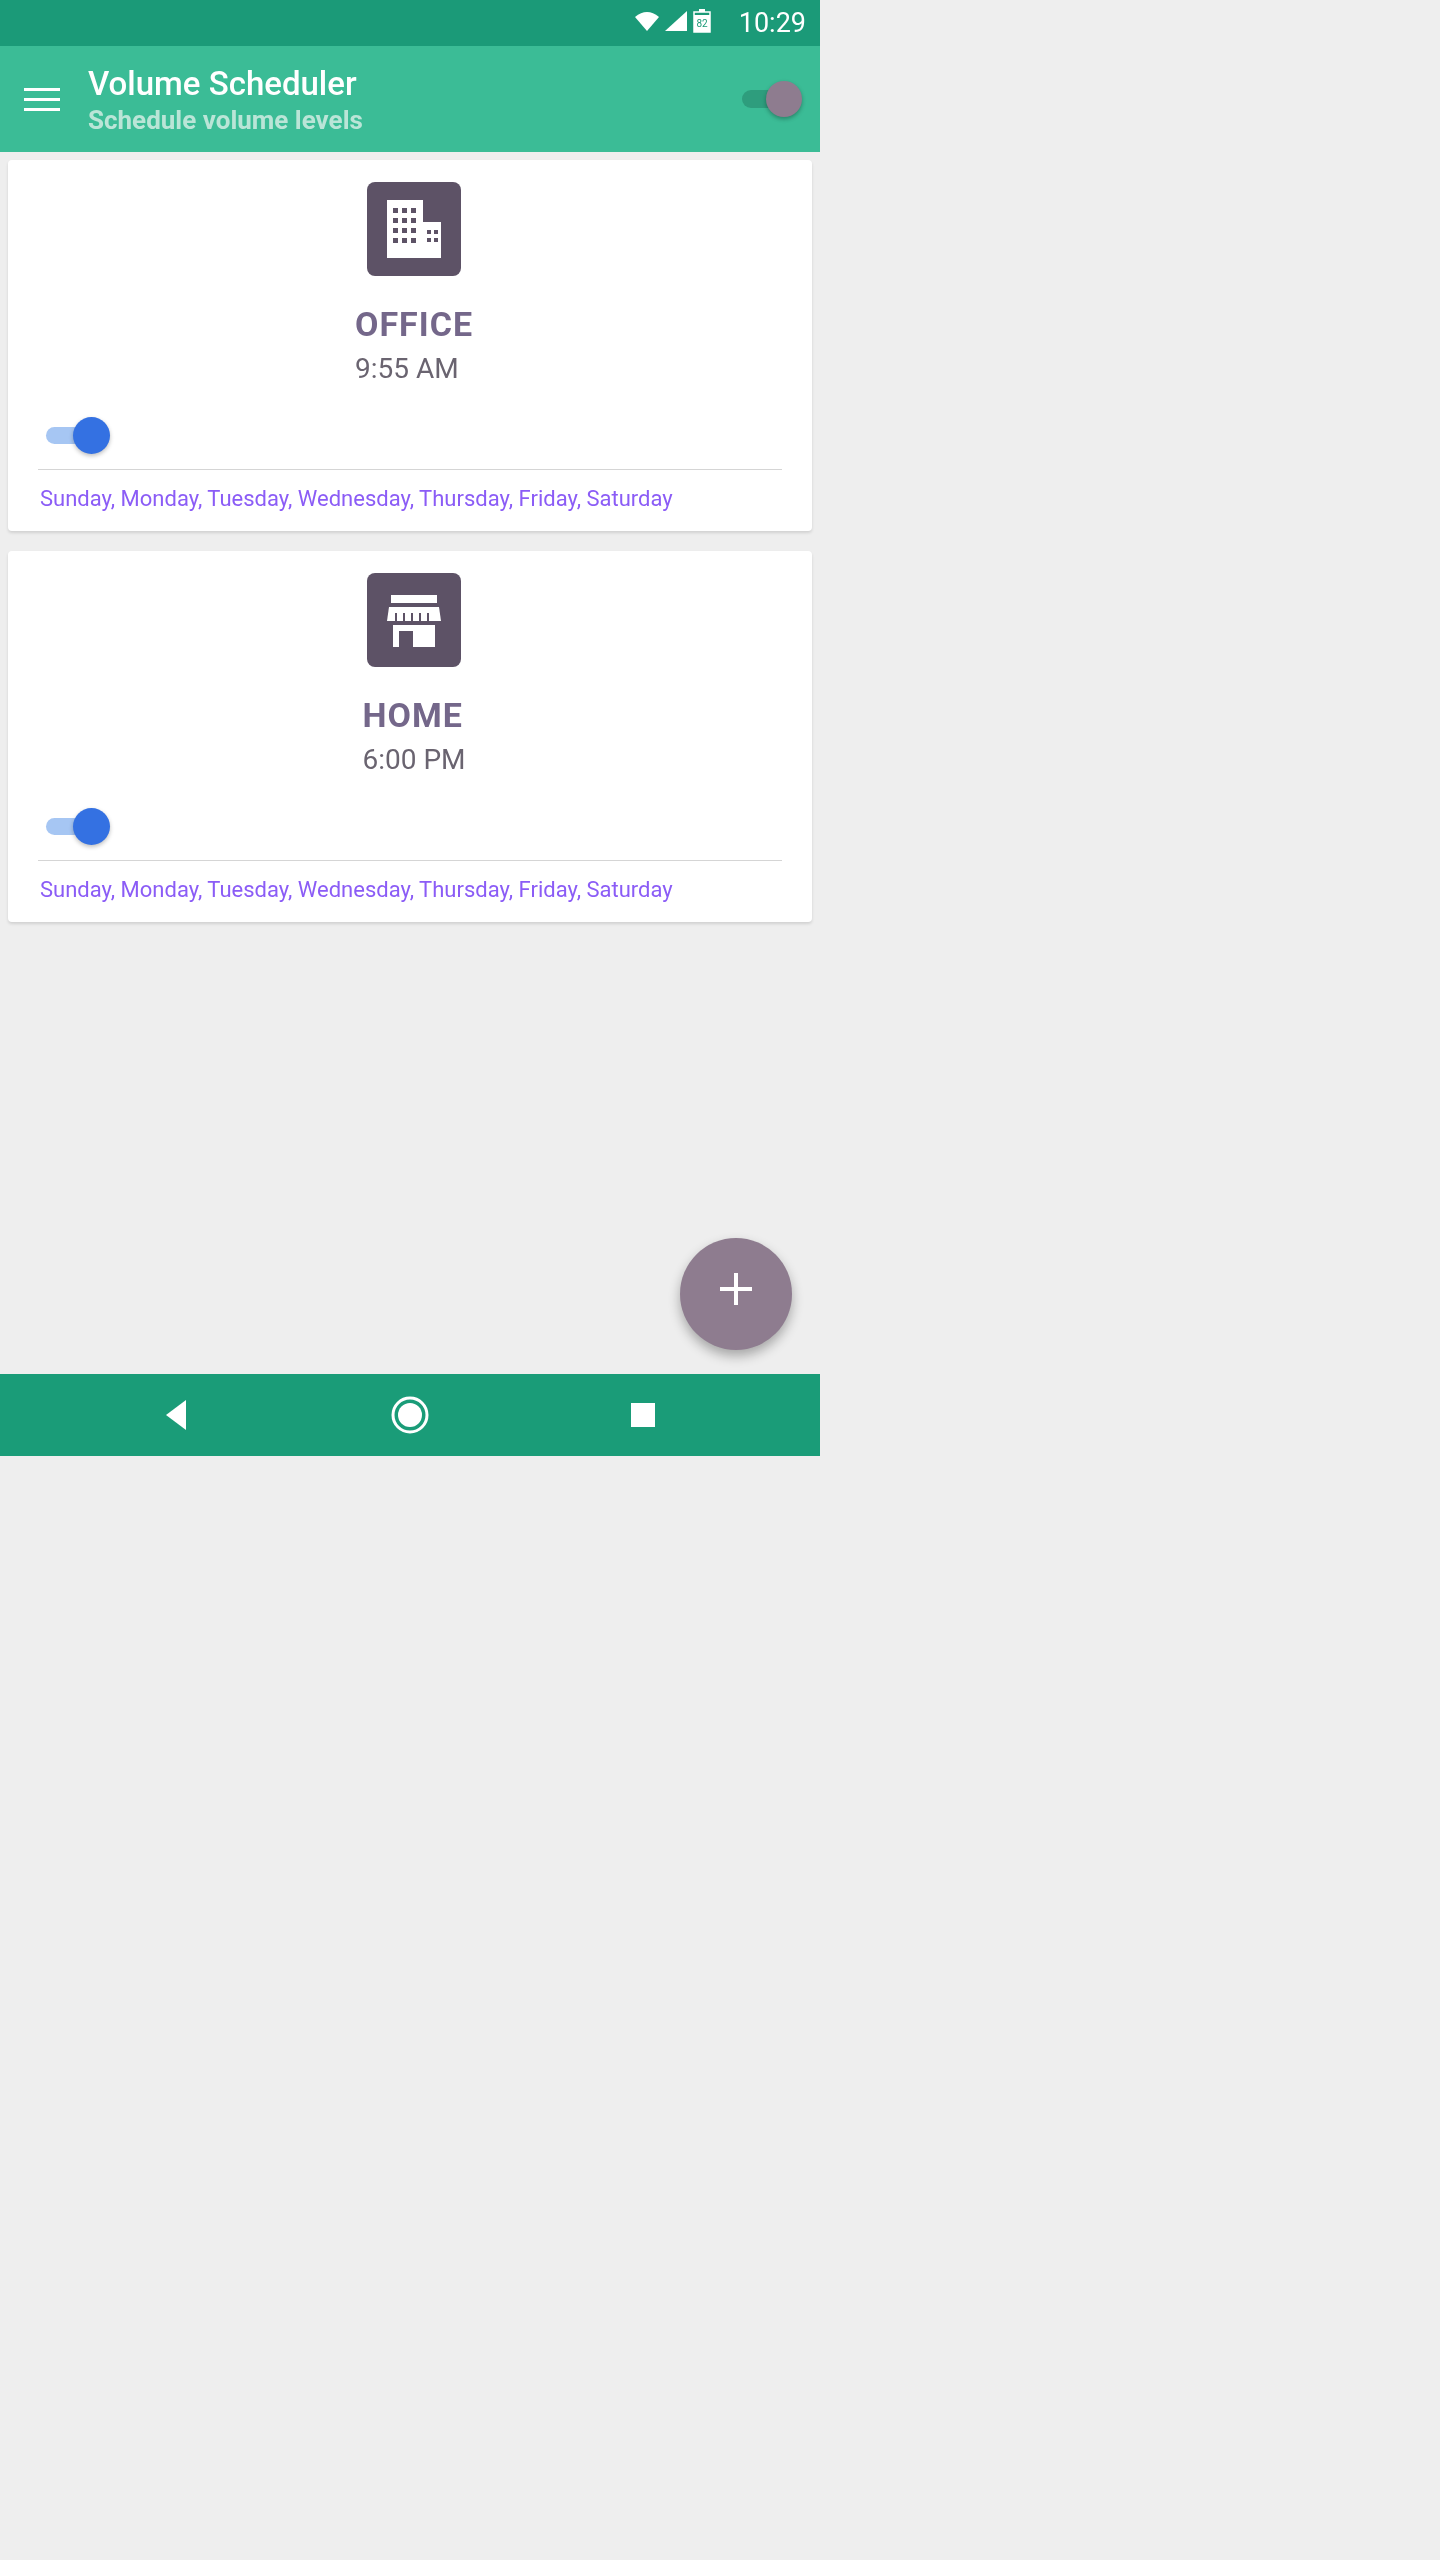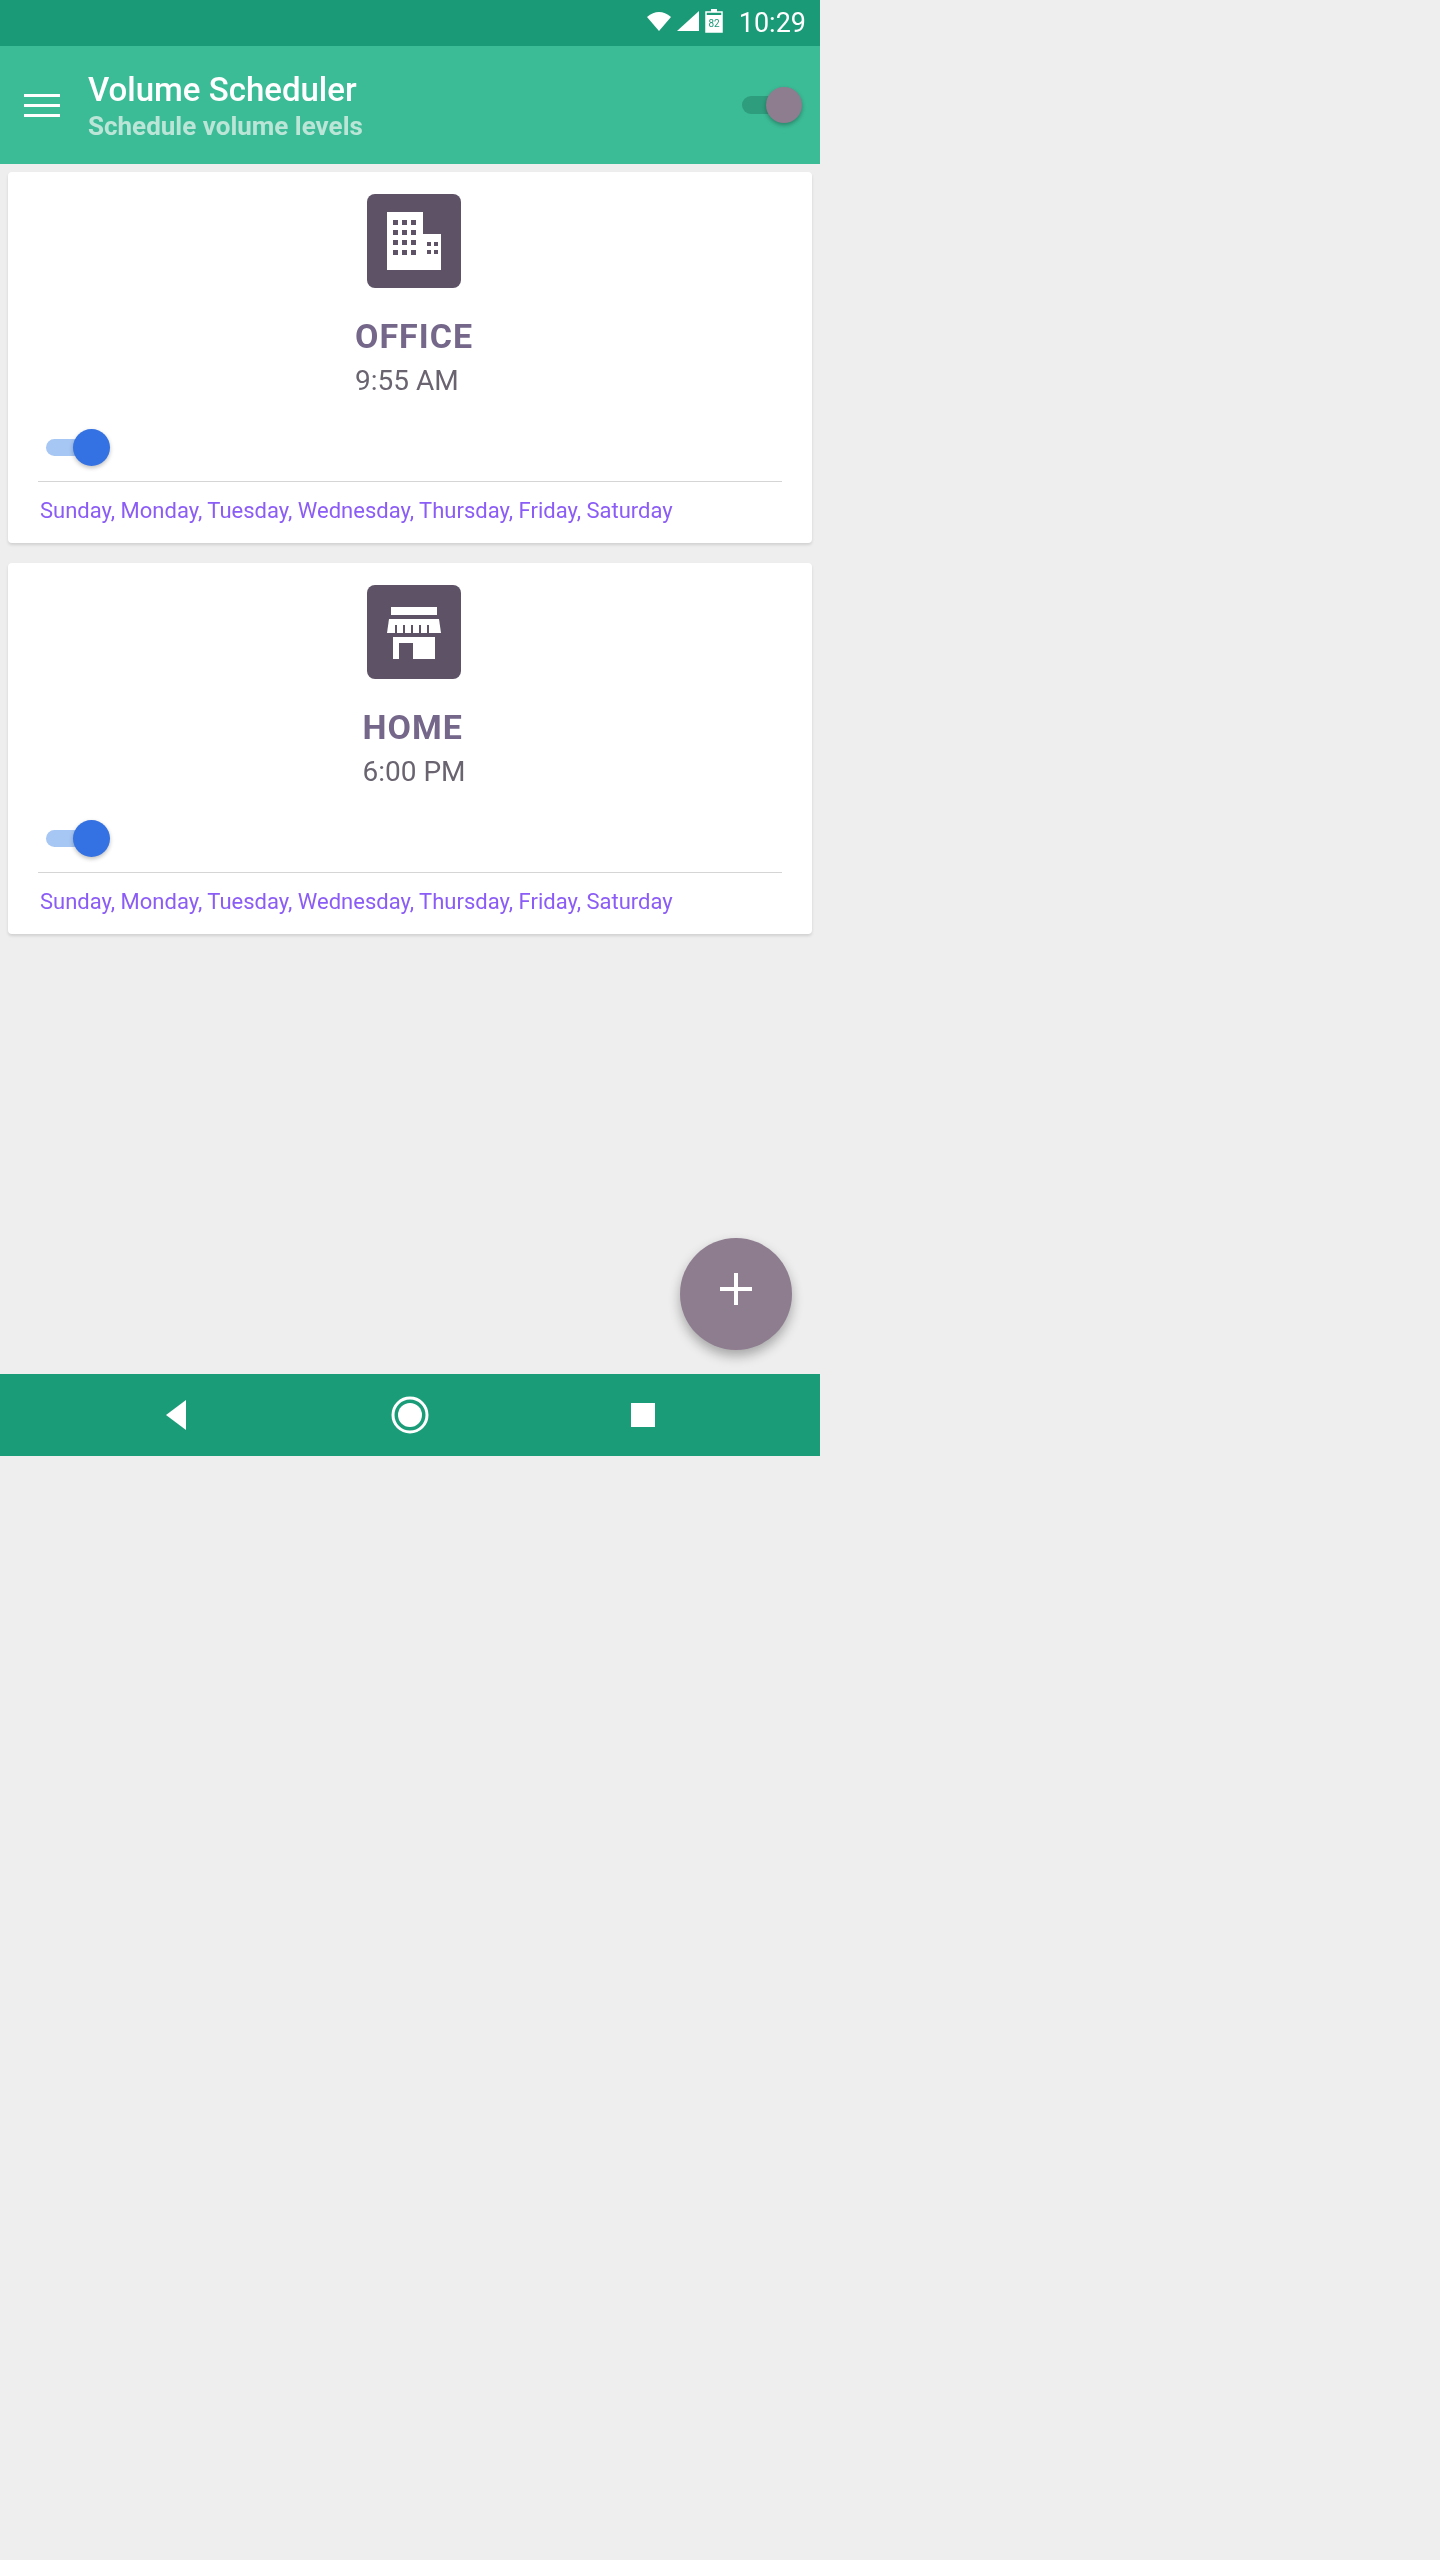--- a/index.html
+++ b/index.html
@@ -16,34 +16,34 @@
       overflow: hidden;
     }
     .status-bar {
       height: 46px;
       background: #1b9a78;
       display: flex;
       align-items: center;
       justify-content: flex-end;
       padding: 0 14px;
       color: white;
-      gap: 8px;
+      gap: 20px;
     }
     .status-bar .time {
       font-size: 27px;
       font-weight: 400;
       margin-left: 8px;
     }
     .status-icons {
       display: flex;
       align-items: center;
       gap: 6px;
     }
     .app-bar {
-      height: 118px;
+      height: 106px;
       background: #3bbc96;
       display: flex;
       align-items: center;
       padding: 0 16px;
       position: relative;
     }
     .menu-icon {
       width: 48px;
       height: 48px;
       display: flex;

